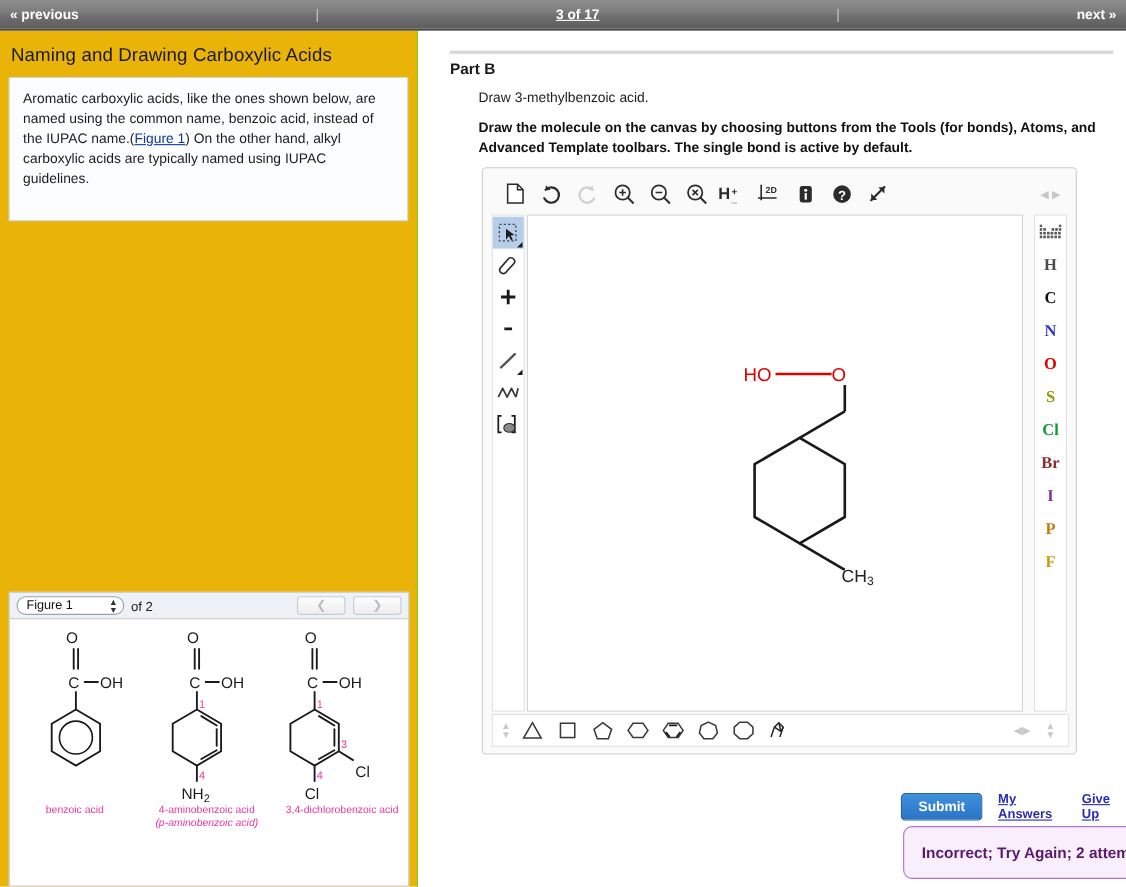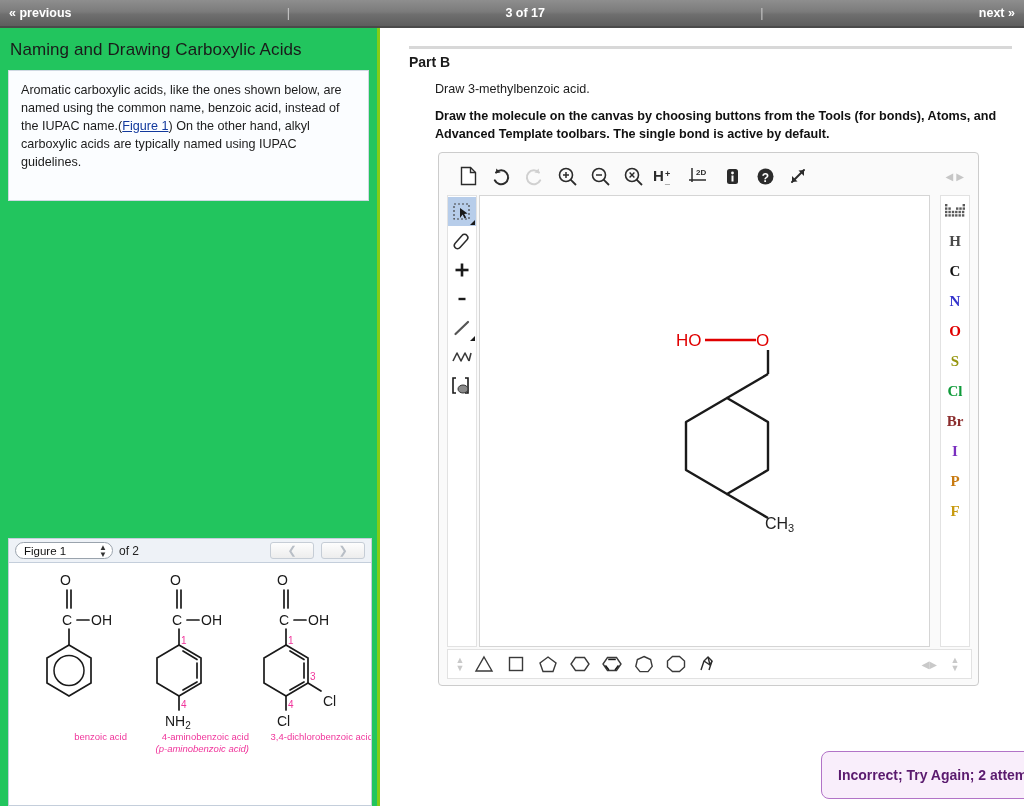--- a/index.html
+++ b/index.html
@@ -17,27 +17,27 @@
     position: absolute; top: 0; left: 0; width: 1024px; height: 28px;
     background: linear-gradient(to bottom, #8e8e8e 0%, #7b7b7b 45%, #6f6f6f 55%, #5d5d5d 100%);
     border-bottom: 2px solid #4a4a4a;
     display: flex; align-items: center; justify-content: space-between;
     color: #ffffff; font-size: 12.5px; font-weight: bold;
   }
   #topbar .navlink {
     padding: 0 9px; color: #ffffff; text-decoration: none; white-space: nowrap;
   }
   #topbar .sep { color: #c9c9c9; font-weight: normal; }
-  #topbar .counter { padding: 0 9px; white-space: nowrap; }
+  #topbar .counter { padding: 0 9px; white-space: nowrap; text-decoration: underline; }
 
   
   #leftpanel {
     position: absolute; top: 28px; left: 0; width: 380px; height: 778px;
-    background: #22c55e;
-    border-right: 3px solid #84cc16;
+    background: #eab308;
+    border-right: 1px solid #84cc16;
     overflow: hidden;
   }
   #left-title {
     font-size: 17px; color: #1a1a1a; padding: 12px 10px 10px 10px;
     font-weight: normal; letter-spacing: 0.1px;
   }
   #intro-box {
     margin: 0 8px; background: #fbfdff;
     border: 1px solid #cfd9e2;
     padding: 11px 12px 29px 12px;
@@ -64,21 +64,21 @@
     width: 44px; height: 17px; border: 1px solid #c6cdd6; border-radius: 3px;
     background: linear-gradient(to bottom,#fdfdfd,#ededed);
     color: #b8bec6; font-size: 11px; display: flex; align-items: center; justify-content: center;
   }
   #figure-body {
     position: absolute; left: 8px; top: 535px; width: 364px; height: 243px;
     background: #ffffff; border: 1px solid #c4cedb; border-top: none;
     overflow: hidden;
   }
   .figcaption {
-    color: #f0359b; font-size: 9.5px; text-align: right; line-height: 1.25;
+    color: #f0359b; font-size: 9.5px; text-align: center; line-height: 1.25;
   }
 
   
   #rightpanel {
     position: absolute; top: 28px; left: 381px; width: 643px; height: 778px;
     background: #ffffff; overflow: hidden;
   }
   #partrule {
     position: absolute; left: 28px; top: 18px; width: 603px; height: 3px;
     background: #d8d8d8;
@@ -536,16 +536,21 @@
         </svg>
       </div>
 
       <div class="rightctl">
         <span class="hspin">◀▶</span>
         <span class="vspin">▲<br>▼</span>
       </div>
     </div>
   </div>
 
+  <div id="actions">
+    <button id="submit-button">Submit</button>
+    <a class="actlink" href="#">My Answers</a>
+    <a class="actlink" href="#">Give Up</a>
+  </div>
 
   <div id="feedback">Incorrect; Try Again; 2 attempts remaining</div>
 
 </div>
 
 </body></html>

